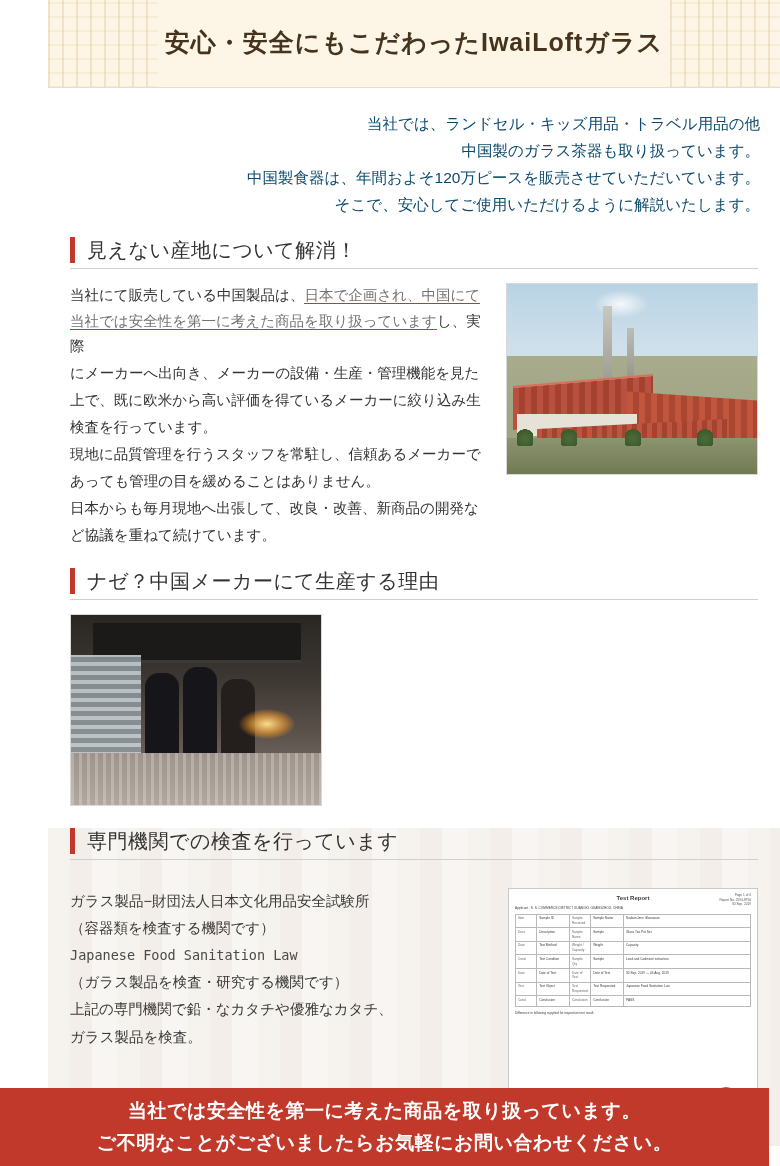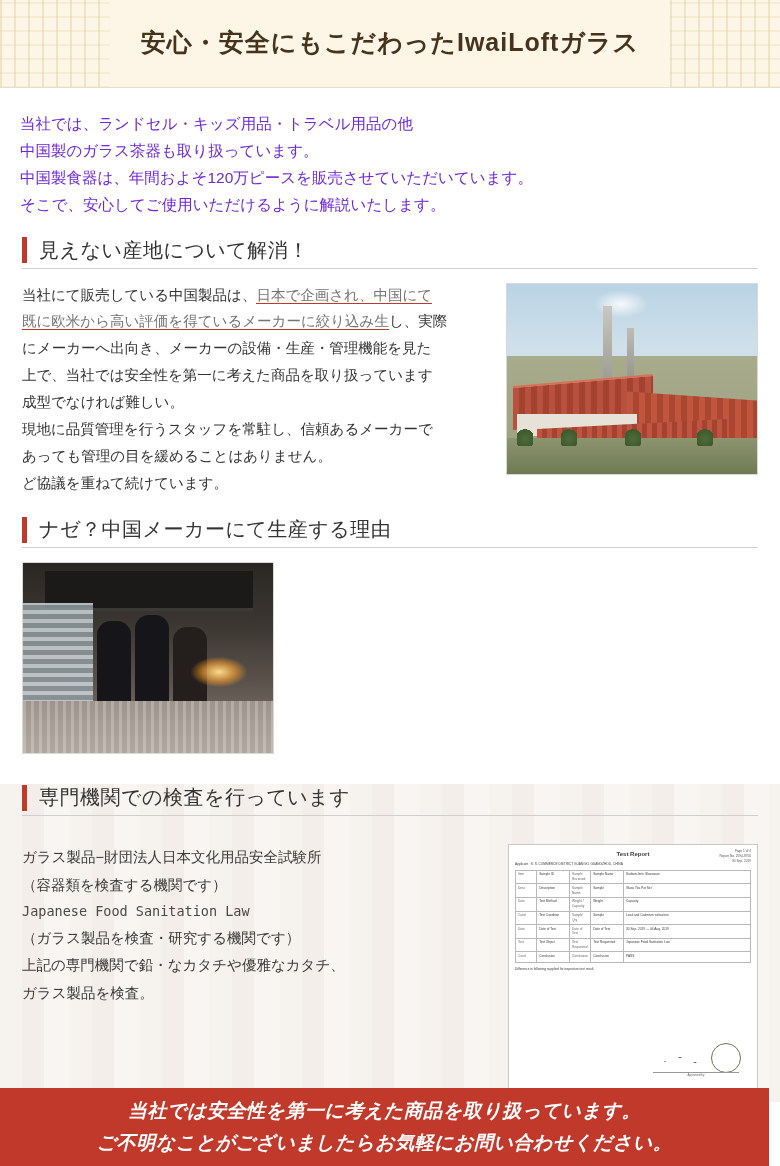--- a/index.html
+++ b/index.html
@@ -8,20 +8,21 @@
     height: 1166px;
     font-family: "Liberation Sans", sans-serif;
     background: #ffffff;
     overflow: hidden;
   }
   .page {
     position: relative;
     width: 780px;
     height: 1166px;
     background: #ffffff;
+    padding-left: 48px;
   }
 
   
   .header {
     position: relative;
     height: 88px;
     background: #fdf6e6;
     border-bottom: 1px solid #e9dec4;
     overflow: hidden;
   }
@@ -50,22 +51,22 @@
     text-align: center;
     font-size: 25px;
     font-weight: bold;
     color: #46331d;
     letter-spacing: 1px;
   }
 
   
   .intro {
     padding: 22px 20px 18px 20px;
-    text-align: left;
-    color: #6d28d9;
+    text-align: right;
+    color: #0c4a6e;
     font-size: 15.5px;
     line-height: 1.75;
   }
 
   
   .section {
     padding: 0 22px;
   }
   .sec-head {
     display: flex;
@@ -186,21 +187,21 @@
   }
   .ph-shop .floor {
     position: absolute; left: 0; bottom: 0; width: 100%; height: 52px;
     background: repeating-linear-gradient(90deg, rgba(255,255,255,.22) 0 3px, rgba(160,150,140,.15) 3px 8px),
                 linear-gradient(#9e948c,#b3aaa2);
   }
 
   
   .inspect-wrap {
     position: relative;
-    margin-top: 12px;
+    margin-top: 4px;
     padding-bottom: 10px;
   }
   .inspect-bg {
     position: absolute;
     inset: 0;
     background:
       linear-gradient(rgba(255,255,255,.80), rgba(255,255,255,.80)),
       repeating-linear-gradient(90deg, #c9b79a 0 22px, #b9a082 22px 44px, #d8cbb4 44px 70px),
       repeating-linear-gradient(0deg, rgba(120,100,80,.25) 0 30px, rgba(200,180,150,.2) 30px 64px);
     opacity: .85;
@@ -283,21 +284,20 @@
     position: absolute;
     left: 0; right: 11px; bottom: 0;
     height: 78px;
     background: #c0392b;
     color: #ffffff;
     display: flex;
     flex-direction: column;
     align-items: center;
     justify-content: center;
     gap: 6px;
-    font-style: italic;
   }
   .footer div { font-size: 19px; font-weight: bold; letter-spacing: .5px; }
 </style>
 </head>
 <body>
 
 <div class="page">
 
   <div class="header">
     <div class="header-pattern"></div>
@@ -316,27 +316,28 @@
     <div class="sec-head">
       <div class="sec-bar"></div>
       <div class="sec-title">見えない産地について解消！</div>
     </div>
     <div class="block">
       <div class="txt">
         <p>
           <span>当社にて販売している中国製品は、</span><span class="hl-u">日本で企画され、中国にて</span>
         </p>
         <p>
-          <span class="hl-u">既に欧米から高い評価を得ているメーカーに絞り込み生</span><span>し、実際</span>
+          <span class="hl-u">当社では安全性を第一に考えた商品を取り扱っています</span><span>し、実際</span>
         </p>
         <p>にメーカーへ出向き、メーカーの設備・生産・管理機能を見た</p>
-        <p>上で、当社では安全性を第一に考えた商品を取り扱っています</p>
-        <p>成型でなければ難しい。</p>
+        <p>上で、既に欧米から高い評価を得ているメーカーに絞り込み生</p>
+        <p>検査を行っています。</p>
         <p>現地に品質管理を行うスタッフを常駐し、信頼あるメーカーで</p>
         <p>あっても管理の目を緩めることはありません。</p>
+        <p>日本からも毎月現地へ出張して、改良・改善、新商品の開発な</p>
         <p>ど協議を重ねて続けています。</p>
       </div>
       <div class="photo ph-factory">
         <div class="smoke"></div>
         <div class="stack1"></div>
         <div class="stack2"></div>
         <div class="roofA"></div>
         <div class="roofB"></div>
         <div class="wall"></div>
         <div class="roofC"></div>

